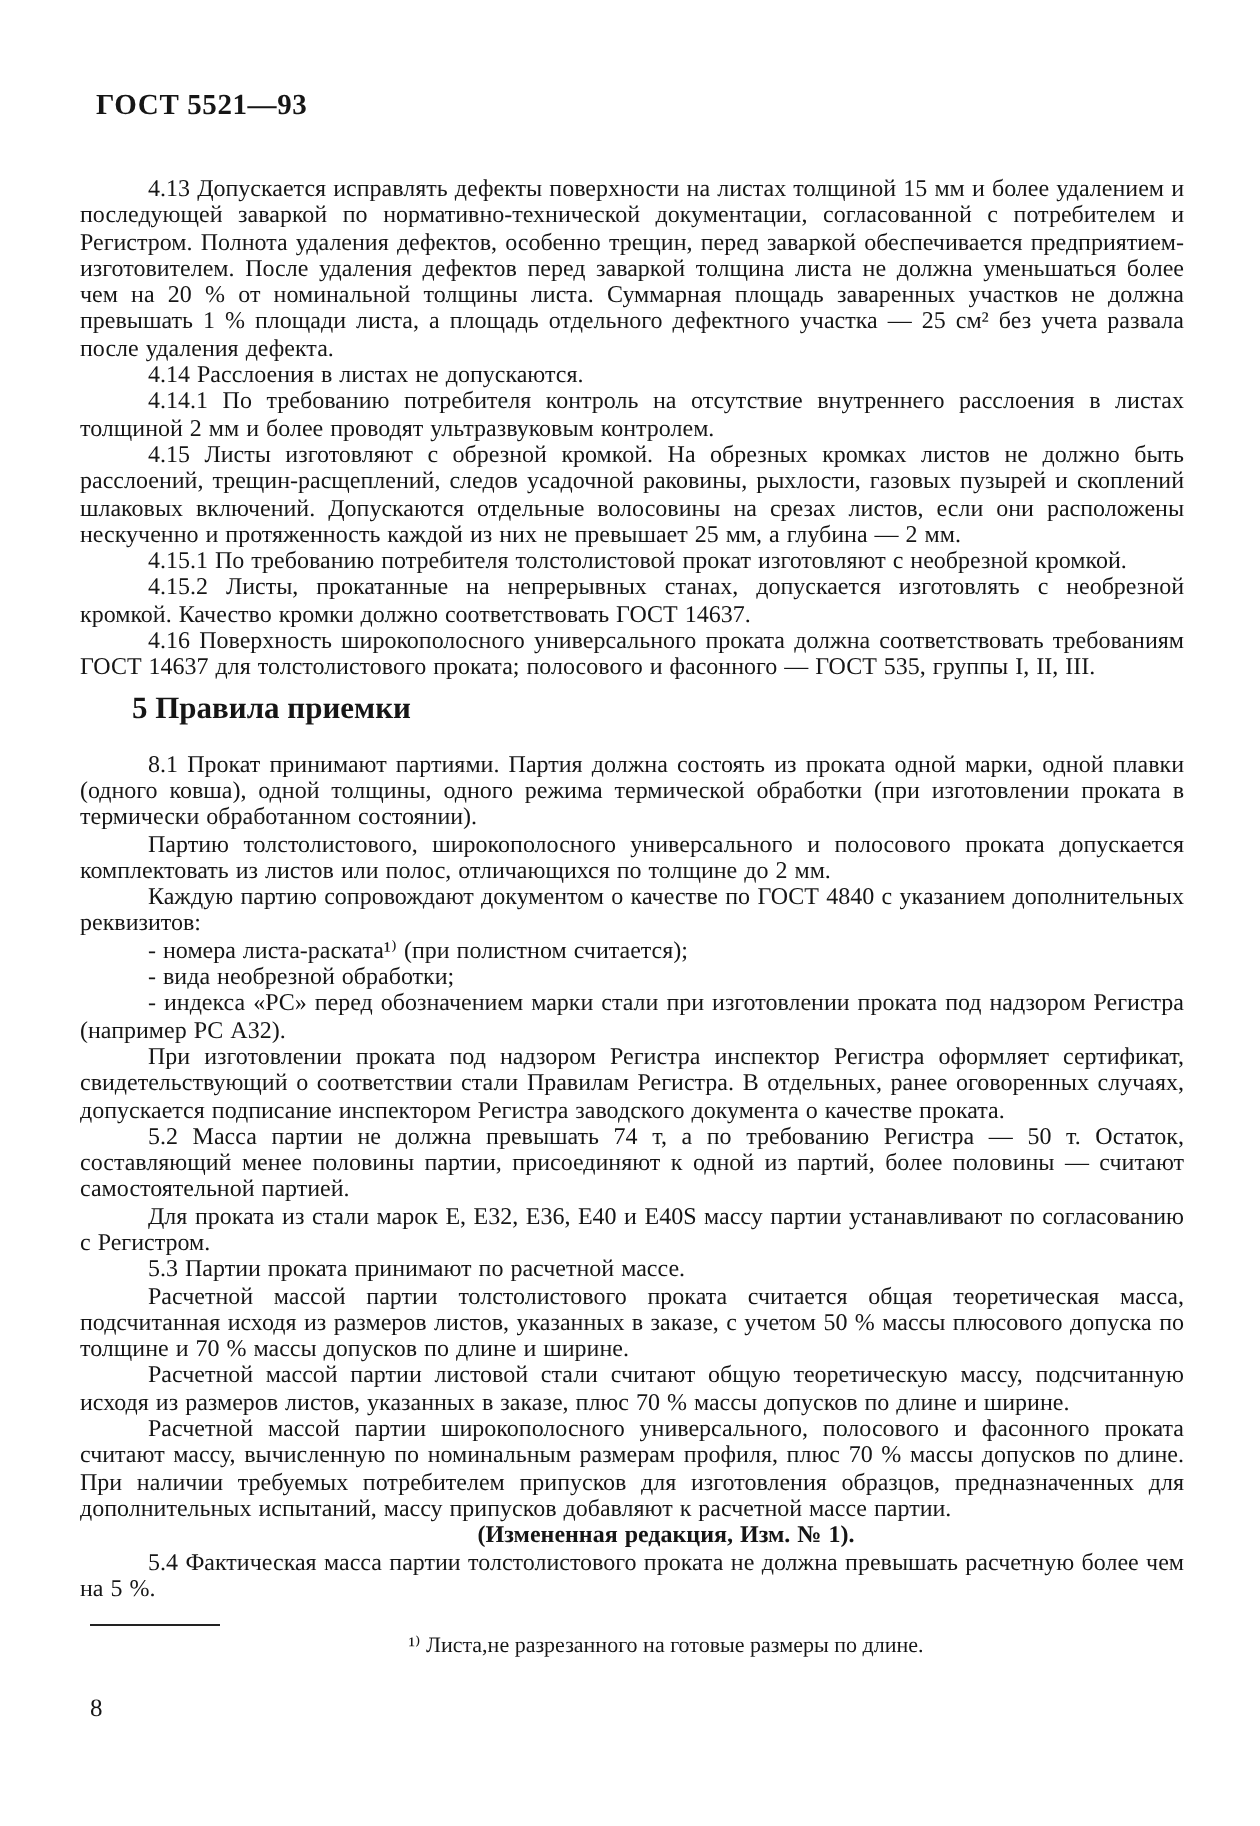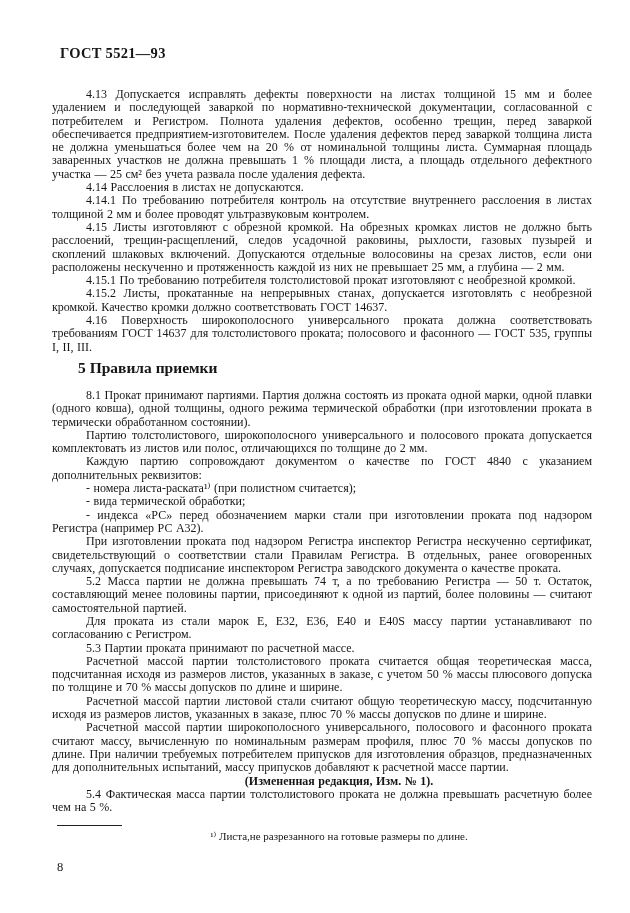--- a/index.html
+++ b/index.html
@@ -9,21 +9,21 @@
   }
   .page {
     position: relative;
     width: 630px;
     height: 913px;
     background: #ffffff;
     color: #161616;
     font-family: "Liberation Serif", "DejaVu Serif", serif;
     overflow: hidden;
     box-sizing: border-box;
-    padding: 45px 38px 0 52px;
+    padding: 45px 38px 0 40px;
   }
   .running-header {
     font-weight: bold;
     font-size: 14.5px;
     letter-spacing: 0.3px;
     margin: 0 0 26px 8px;
   }
   .body-text p.para {
     margin: 0;
     font-size: 12px;
@@ -78,23 +78,23 @@
     <p class="para">4.15.1  По требованию потребителя толстолистовой прокат изготовляют с необрезной кромкой.</p>
     <p class="para">4.15.2  Листы, прокатанные на непрерывных станах, допускается изготовлять с необрезной кромкой. Качество кромки должно соответствовать ГОСТ 14637.</p>
     <p class="para">4.16  Поверхность широкополосного универсального проката должна соответствовать требованиям ГОСТ 14637 для толстолистового проката; полосового и фасонного — ГОСТ 535, группы I, II, III.</p>
 
     <h2 class="section-heading">5  Правила приемки</h2>
 
     <p class="para">8.1  Прокат принимают партиями. Партия должна состоять из проката одной марки, одной плавки (одного ковша), одной толщины, одного режима термической обработки (при изготовлении проката в термически обработанном состоянии).</p>
     <p class="para">Партию толстолистового, широкополосного универсального и полосового проката допускается комплектовать из листов или полос, отличающихся по толщине до 2 мм.</p>
     <p class="para">Каждую партию сопровождают документом о качестве по ГОСТ 4840 с указанием дополнительных реквизитов:</p>
     <p class="para">- номера листа-раската¹⁾ (при полистном считается);</p>
-    <p class="para">- вида термической обработки;</p>
+    <p class="para">- вида необрезной обработки;</p>
     <p class="para">- индекса «РС» перед обозначением марки стали при изготовлении проката под надзором Регистра (например РС А32).</p>
-    <p class="para">При изготовлении проката под надзором Регистра инспектор Регистра нескученно сертификат, свидетельствующий о соответствии стали Правилам Регистра. В отдельных, ранее оговоренных случаях, допускается подписание инспектором Регистра заводского документа о качестве проката.</p>
+    <p class="para">При изготовлении проката под надзором Регистра инспектор Регистра оформляет сертификат, свидетельствующий о соответствии стали Правилам Регистра. В отдельных, ранее оговоренных случаях, допускается подписание инспектором Регистра заводского документа о качестве проката.</p>
     <p class="para">5.2  Масса партии не должна превышать 74 т, а по требованию Регистра — 50 т. Остаток, составляющий менее половины партии, присоединяют к одной из партий, более половины — считают самостоятельной партией.</p>
     <p class="para">Для проката из стали марок Е, Е32, Е36, Е40 и Е40S массу партии устанавливают по согласованию с Регистром.</p>
     <p class="para">5.3  Партии проката принимают по расчетной массе.</p>
     <p class="para">Расчетной массой партии толстолистового проката считается общая теоретическая масса, подсчитанная исходя из размеров листов, указанных в заказе, с учетом 50 % массы плюсового допуска по толщине и 70 % массы допусков по длине и ширине.</p>
     <p class="para">Расчетной массой партии листовой стали считают общую теоретическую массу, подсчитанную исходя из размеров листов, указанных в заказе, плюс 70 % массы допусков по длине и ширине.</p>
     <p class="para">Расчетной массой партии широкополосного универсального, полосового и фасонного проката считают массу, вычисленную по номинальным размерам профиля, плюс 70 % массы допусков по длине. При наличии требуемых потребителем  припусков для изготовления образцов, предназначенных для дополнительных испытаний, массу припусков добавляют к расчетной массе партии.</p>
     <p class="para bold">(Измененная редакция, Изм. № 1).</p>
     <p class="para">5.4  Фактическая масса партии толстолистового проката не должна превышать расчетную более чем на 5 %.</p>
   </div>
 

